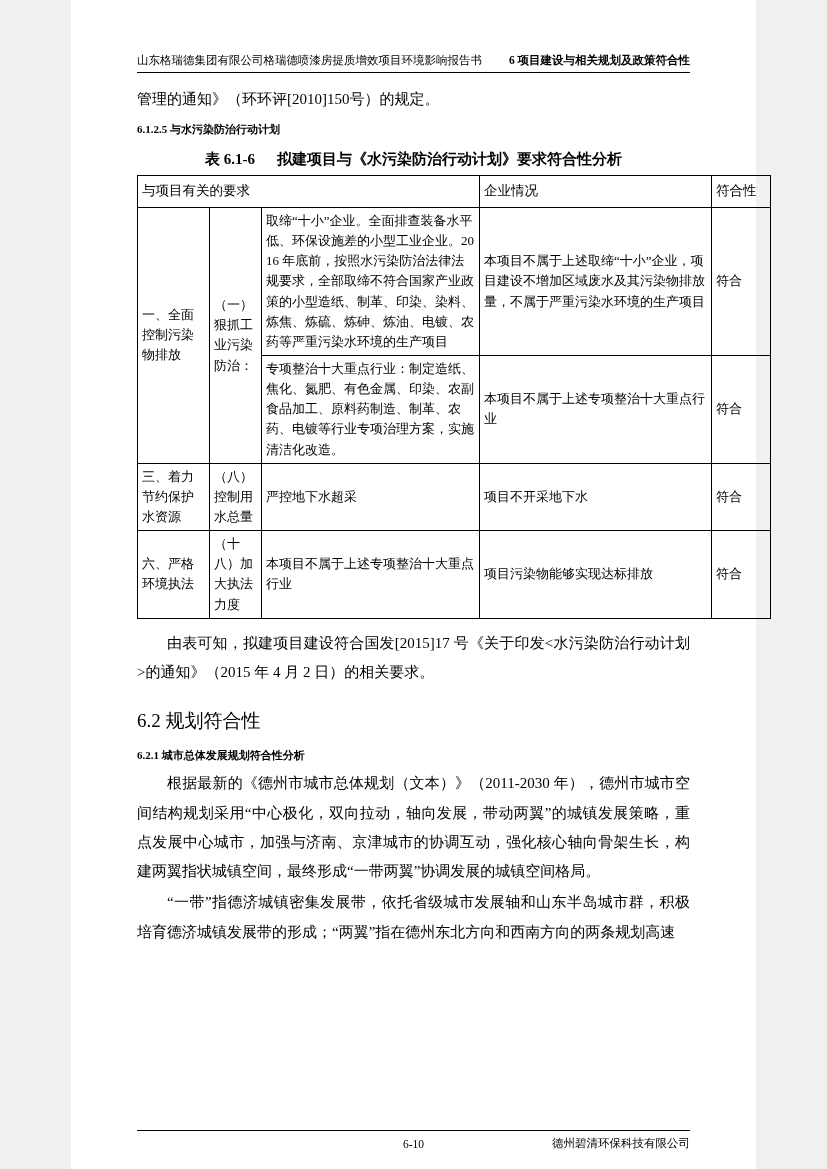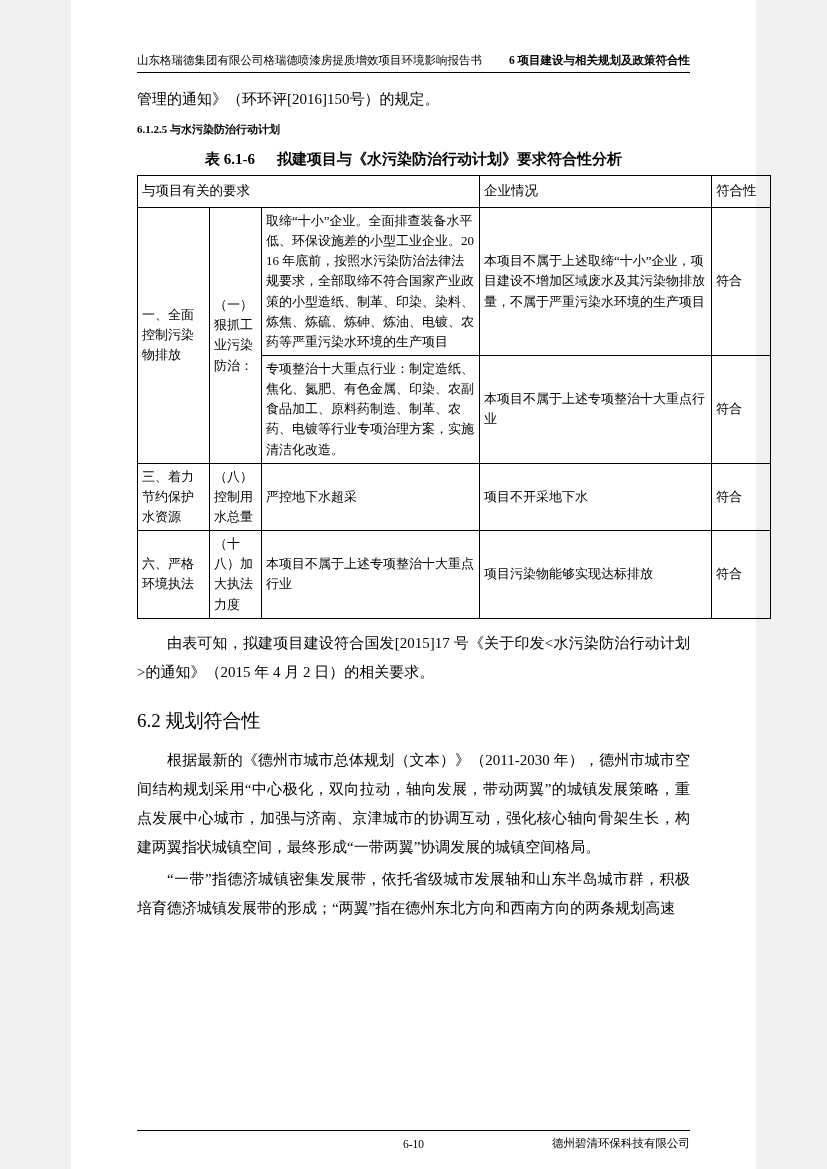--- a/index.html
+++ b/index.html
@@ -121,21 +121,21 @@
 
 <div class="page">
 
   <div class="header">
     <div class="left">山东格瑞德集团有限公司格瑞德喷漆房提质增效项目环境影响报告书</div>
     <div class="right">6 项目建设与相关规划及政策符合性</div>
   </div>
 
   <div class="body">
 
-    <p class="txt">管理的通知》（环环评[2016]150号）的规定。</p>
+    <p class="txt">管理的通知》（环环评[2010]150号）的规定。</p>
 
     <h4 class="sub">6.1.2.5 与水污染防治行动计划</h4>
 
 
     <div class="tbl-caption">
       <span>表 6.1-6</span><span class="gap"></span><span>拟建项目与《水污染防治行动计划》要求符合性分析</span>
     </div>
 
     <table class="main">
       <colgroup>
@@ -179,20 +179,21 @@
           <td class="cell-pad">项目污染物能够实现达标排放</td>
           <td class="c-center">符合</td>
         </tr>
       </tbody>
     </table>
 
     <p class="txt indent" style="margin-top:10px">由表可知，拟建项目建设符合国发[2015]17 号《关于印发&lt;水污染防治行动计划&gt;的通知》（2015 年 4 月 2 日）的相关要求。</p>
 
     <h3 class="sec">6.2  规划符合性</h3>
 
+    <h4 class="sub">6.2.1 城市总体发展规划符合性分析</h4>
 
     <p class="txt indent">根据最新的《德州市城市总体规划（文本）》（2011-2030 年），德州市城市空间结构规划采用“中心极化，双向拉动，轴向发展，带动两翼”的城镇发展策略，重点发展中心城市，加强与济南、京津城市的协调互动，强化核心轴向骨架生长，构建两翼指状城镇空间，最终形成“一带两翼”协调发展的城镇空间格局。</p>
 
     <p class="txt indent">“一带”指德济城镇密集发展带，依托省级城市发展轴和山东半岛城市群，积极培育德济城镇发展带的形成；“两翼”指在德州东北方向和西南方向的两条规划高速</p>
 
   </div>
 
   <div class="footer">
     <div class="spacer">&nbsp;</div>
     <div class="page-no">6-10</div>

